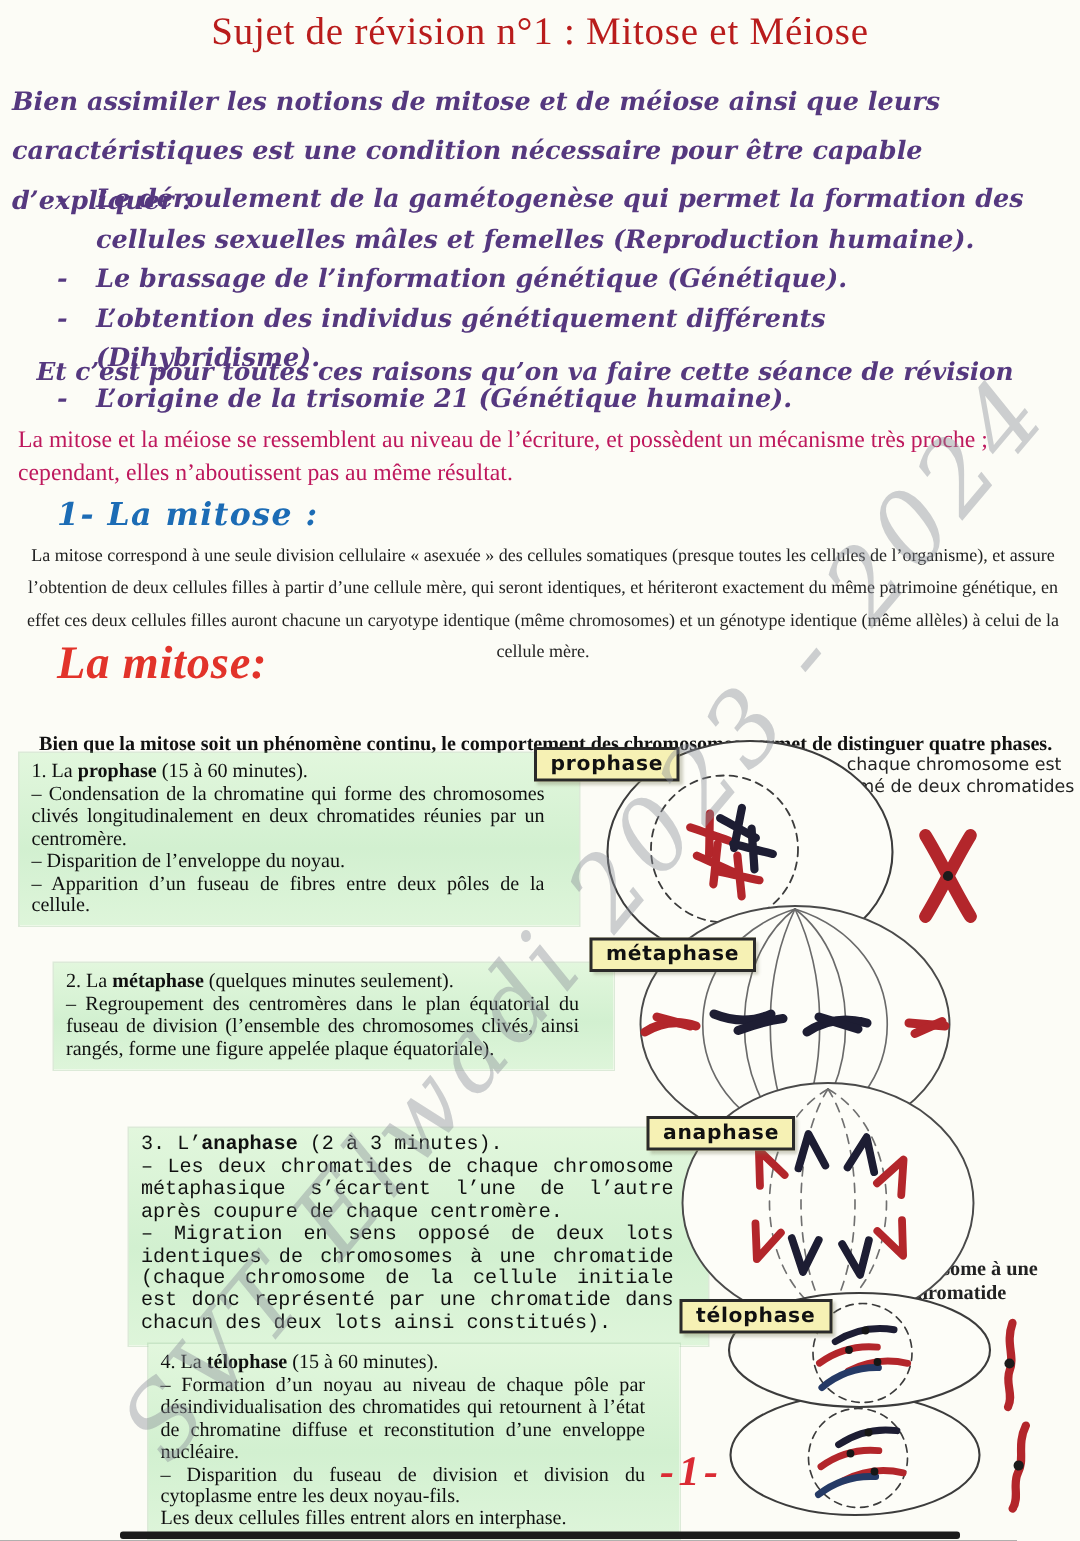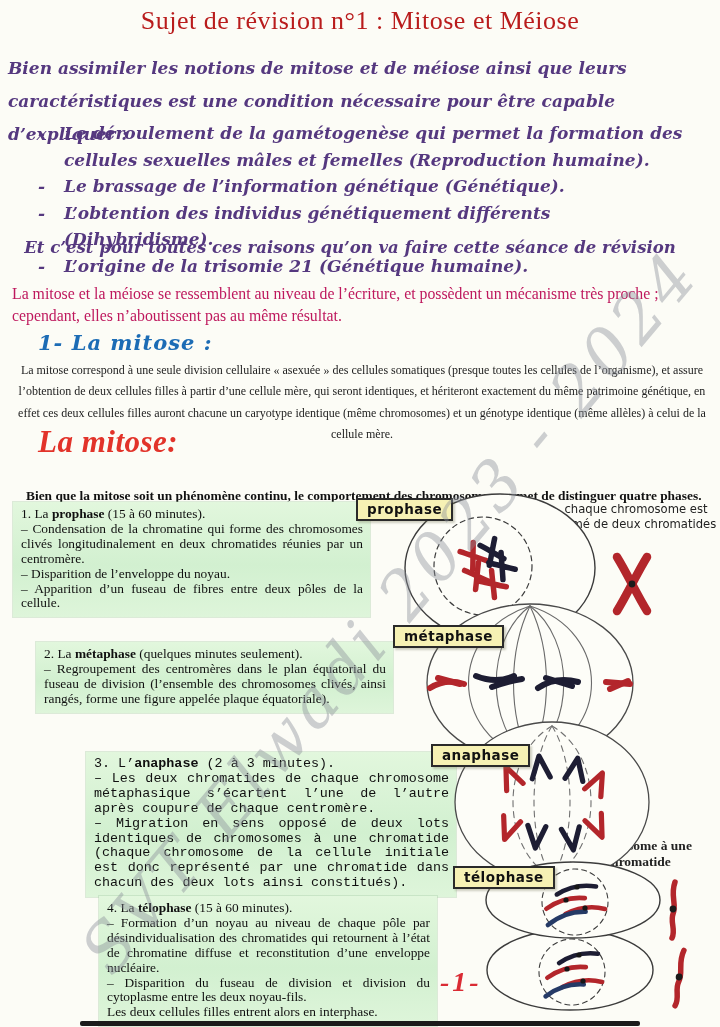--- a/index.html
+++ b/index.html
@@ -44,21 +44,21 @@
   }
   .fig-intro{
     top:488px;left:26px;width:690px;
     font-size:13.4px;font-weight:bold;color:#111;
     font-family:"Liberation Serif",serif;
   }
   
   .pbox{
     background:linear-gradient(180deg,#e2f7dd 0%,#d2f0d0 55%,#def5da 100%);
     font-size:13.4px;line-height:14.9px;text-align:justify;
-    padding:5px 7px 6px 8px;color:#101010;
+    padding:5px 23px 6px 8px;color:#101010;
     box-shadow:0 0 0 1px rgba(160,200,160,.35);
   }
   .pbox b{font-weight:bold;}
   .pbox .pt{margin:0;}
   .box1{left:13px;top:502px;width:342px;}
   .box2{left:36px;top:642px;width:342px;}
   .box3{left:86px;top:752px;width:355px;font-family:Liberation Mono, monospace;}
   .box4{left:99px;top:896px;width:323px;}
   
   .ylabel{

